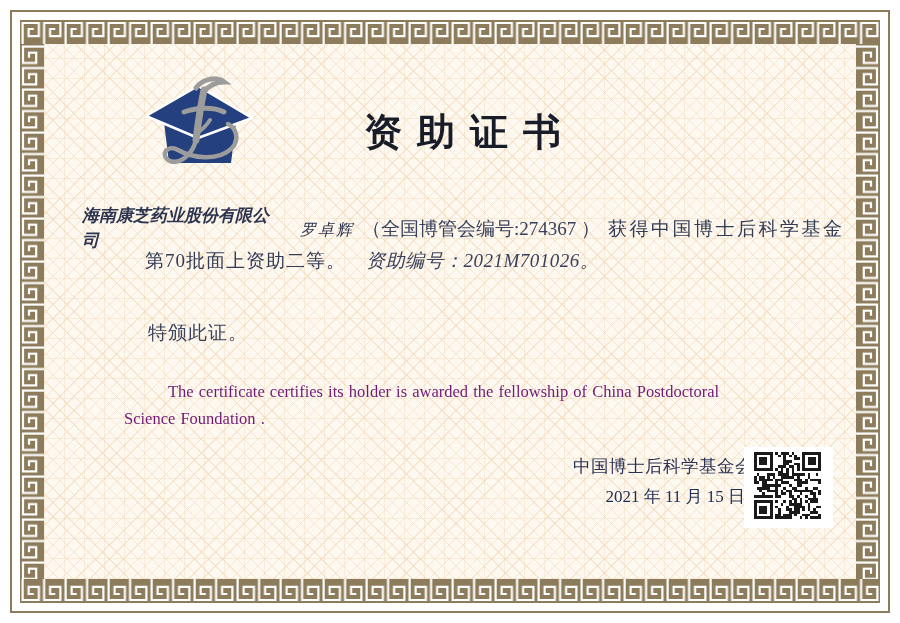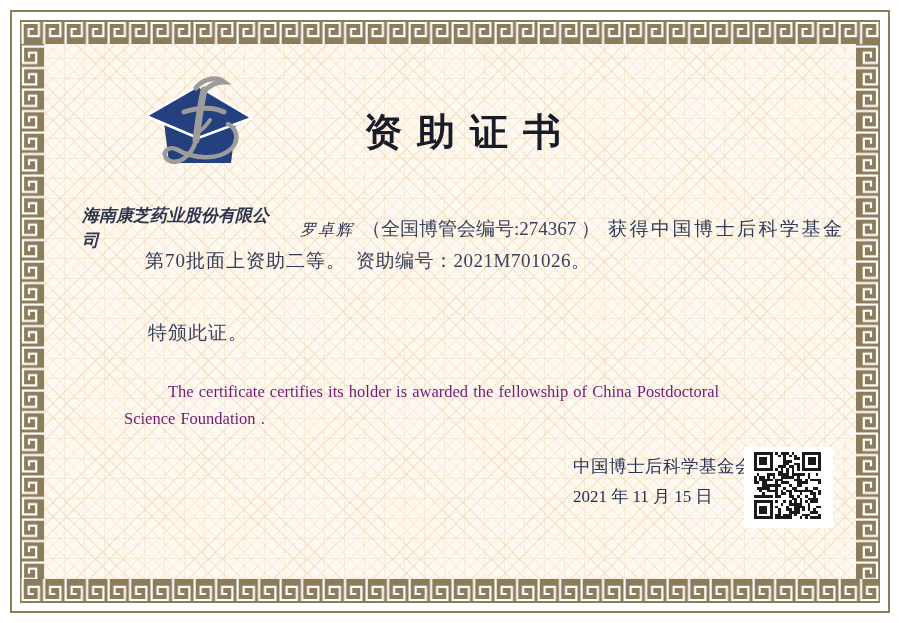--- a/index.html
+++ b/index.html
@@ -37,35 +37,35 @@
   }
   .registry{
     position:absolute;left:362px;top:216px;
     font-size:19px;color:#39415c;white-space:nowrap;
   }
   .registry .award{margin-left:8px;letter-spacing:2.5px;color:#333b55;margin-top:32px;}
   .grant-line{
     position:absolute;left:145px;top:248px;
     font-size:19px;color:#333b55;white-space:nowrap;letter-spacing:1px;
   }
-  .grant-line .gnum{margin-left:10px;color:#39415c;letter-spacing:0.5px;}
+  .grant-line .gnum{margin-left:20px;color:#39415c;letter-spacing:0.5px;font-style:italic;}
   .issue{
     position:absolute;left:148px;top:320px;
     font-size:19px;color:#39415c;letter-spacing:1px;
   }
   .english{
     position:absolute;left:112px;top:366px;width:650px;margin:12px;
     font-size:16.5px;line-height:27px;text-indent:44px;color:#701a75;word-spacing:1px;
   }
   .issuer{
     position:absolute;left:573px;top:454px;
     font-size:17.5px;letter-spacing:0.5px;color:#2a3154;white-space:nowrap;
   }
   .date{
-    position:absolute;left:573px;top:485px;width:172px;text-align:left;
+    position:absolute;left:573px;top:485px;width:172px;text-align:right;
     font-size:17px;color:#222f55;white-space:nowrap;
   }
   .qr-patch{
     position:absolute;left:744px;top:447px;width:89px;height:81px;background:#ffffff;
   }
   .qr-patch svg{position:absolute;left:10px;top:5px;shape-rendering:crispEdges;}
 </style>
 </head>
 <body>
 

